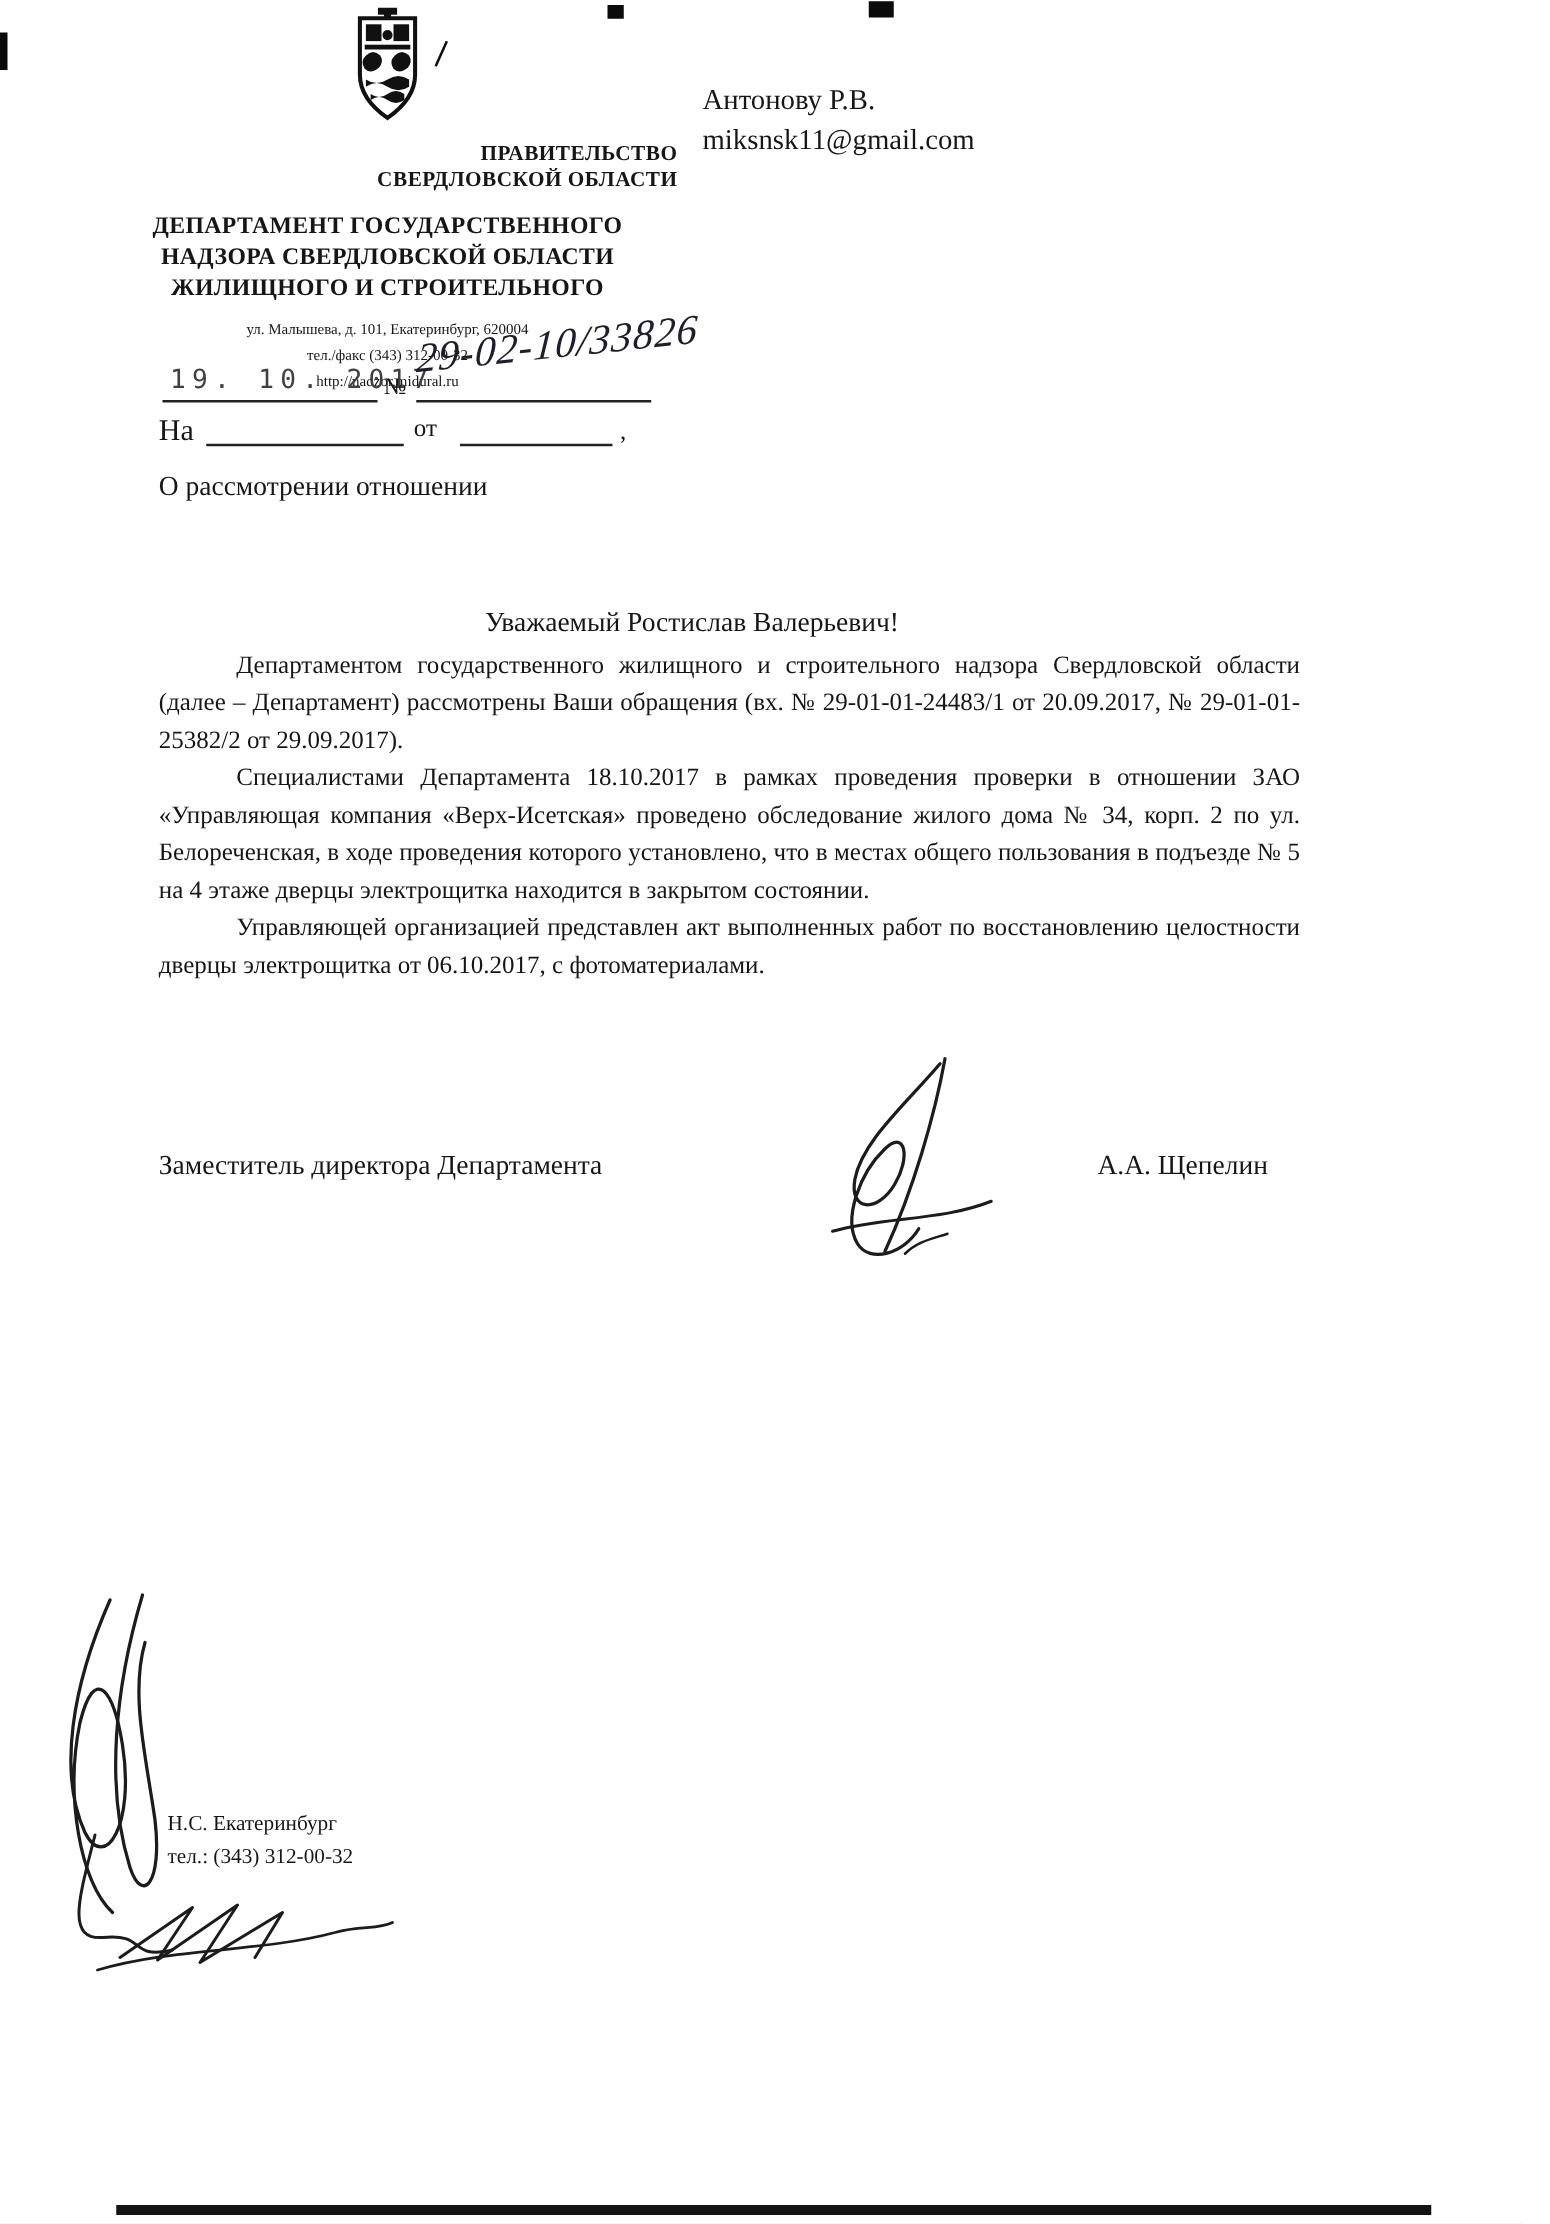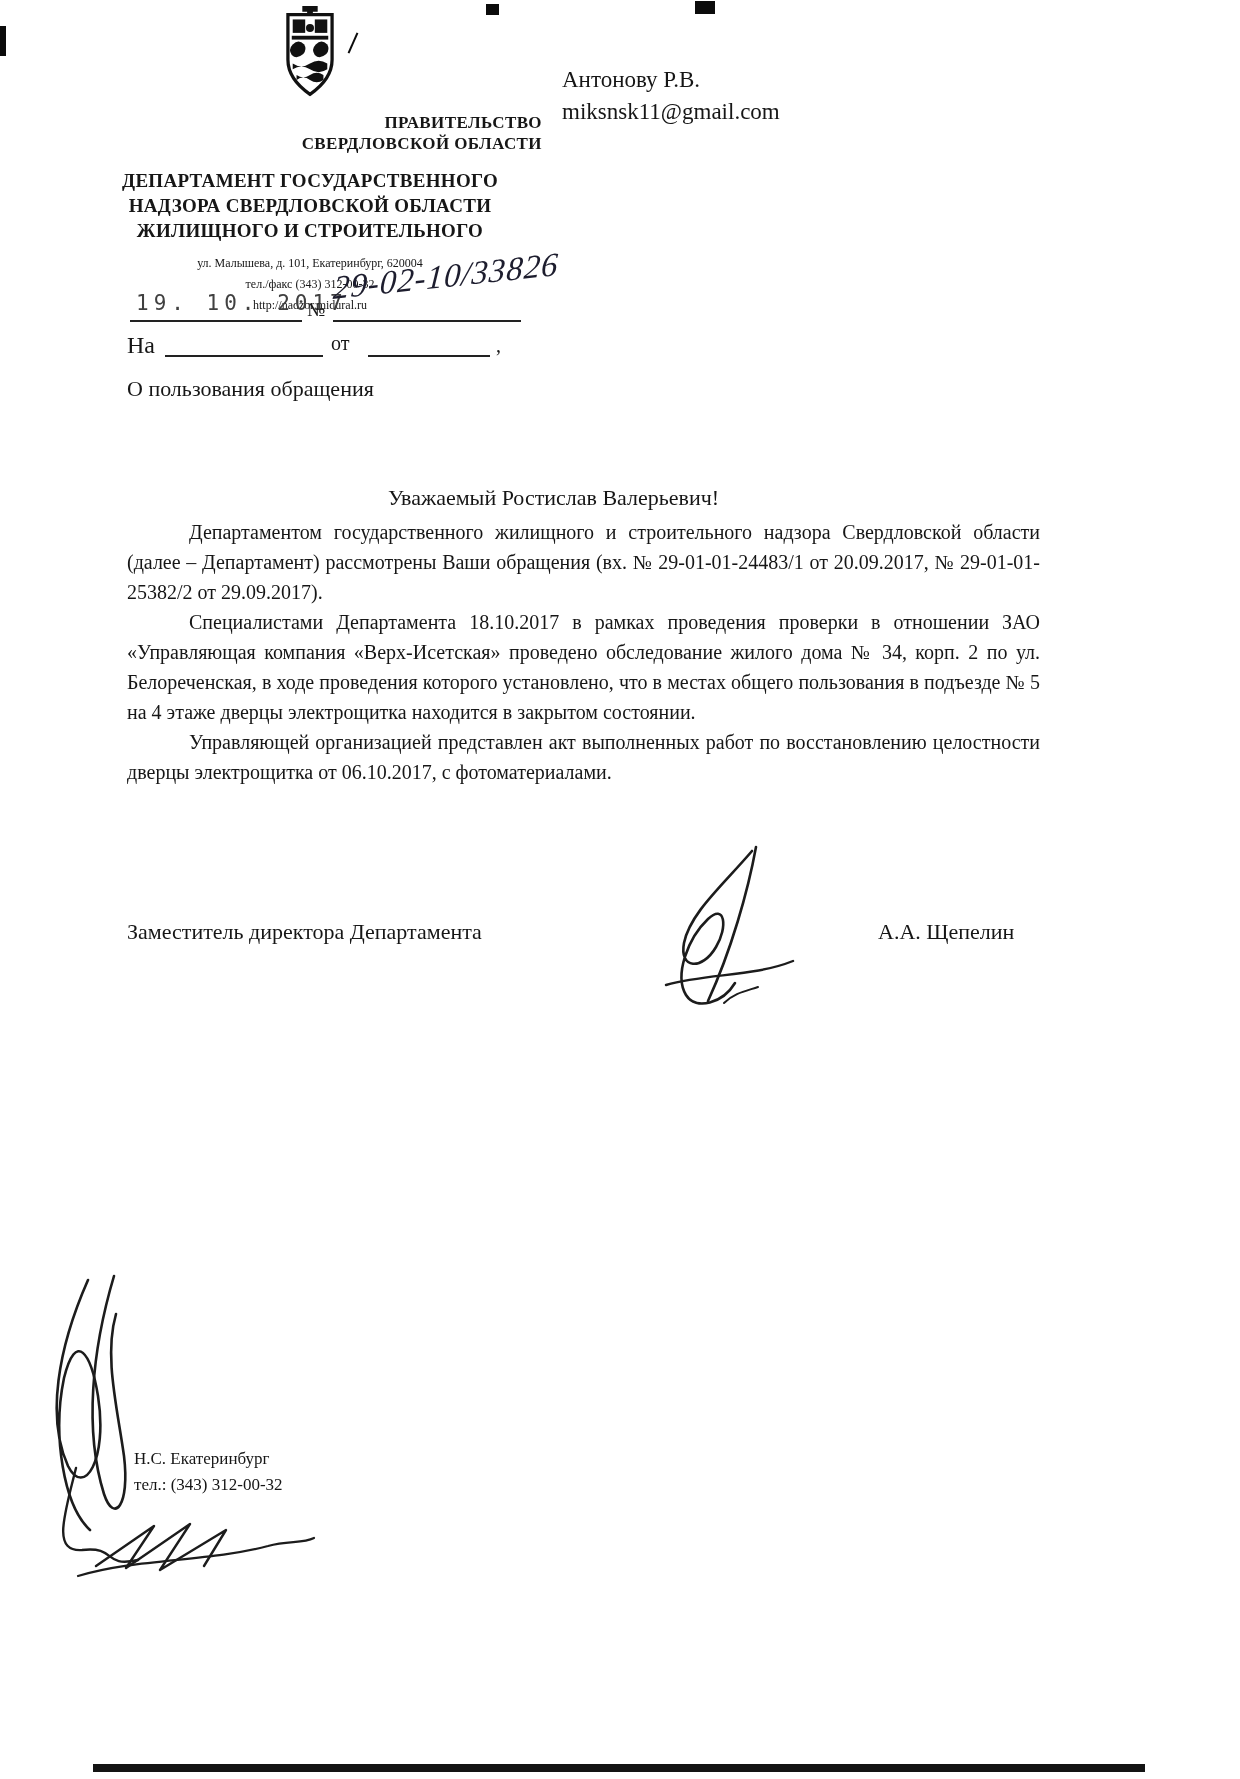--- a/index.html
+++ b/index.html
@@ -121,21 +121,21 @@
   <div class="ref-line" style="left:130px;top:320px;width:172px;"></div>
   <div class="num-label">№</div>
   <div class="ref-line" style="left:333px;top:320px;width:188px;"></div>
   <div class="handwritten-number">29-02-10/33826</div>
   <div class="na-label">На</div>
   <div class="ref-line" style="left:165px;top:355px;width:158px;"></div>
   <div class="ot-label">от</div>
   <div class="ref-line" style="left:368px;top:355px;width:122px;"></div>
   <div class="tick-mark">,</div>
 
-  <div class="subject">О пользования обращения</div>
+  <div class="subject">О рассмотрении отношении</div>
 
   <div class="salutation">Уважаемый Ростислав Валерьевич!</div>
 
   <div class="body-text">
     <p>Департаментом государственного жилищного и строительного надзора Свердловской области (далее – Департамент) рассмотрены Ваши обращения (вх. № 29-01-01-24483/1 от 20.09.2017, № 29-01-01-25382/2 от 29.09.2017).</p>
     <p>Специалистами Департамента 18.10.2017 в рамках проведения проверки в отношении ЗАО «Управляющая компания «Верх-Исетская» проведено обследование жилого дома № 34, корп. 2 по ул. Белореченская, в ходе проведения которого установлено, что в местах общего пользования в подъезде № 5 на 4 этаже дверцы электрощитка находится в закрытом состоянии.</p>
     <p>Управляющей организацией представлен акт выполненных работ по восстановлению целостности дверцы электрощитка от 06.10.2017, с фотоматериалами.</p>
   </div>
 
   <div class="sig-title">Заместитель директора Департамента</div>

